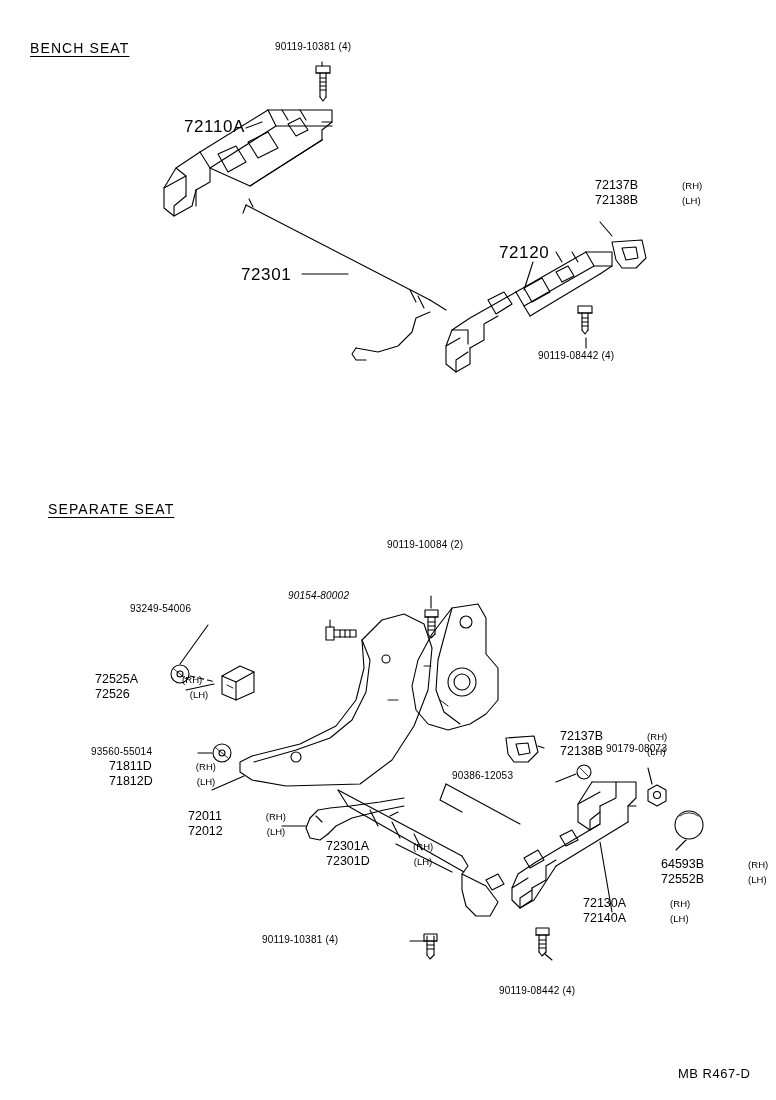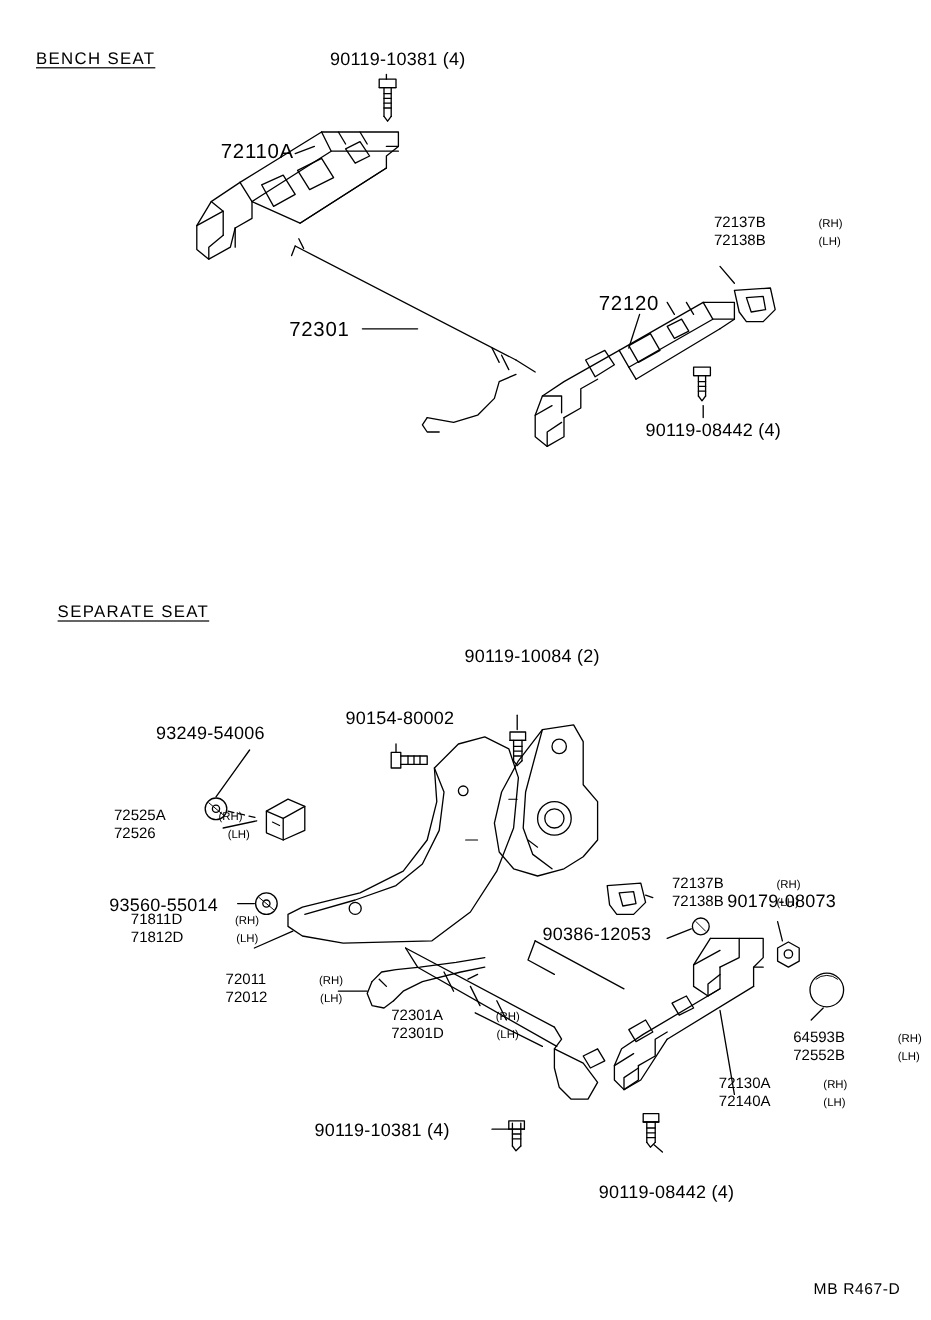--- a/index.html
+++ b/index.html
@@ -23,21 +23,21 @@
   }
   svg.art {
     position: absolute;
     left: 0; top: 0;
     width: 776px;
     height: 1100px;
     pointer-events: none;
   }
   .lbl {
     position: absolute;
-    font-size: 15px;
+    font-size: 10px;
     letter-spacing: 0.2px;
     white-space: nowrap;
     line-height: 1.18;
   }
   .lbl.big {
     font-size: 17px;
     letter-spacing: 0.6px;
   }
   .section-title {
     position: absolute;
@@ -306,21 +306,21 @@
     <div><span>72137B</span><span class="sub">(RH)</span></div>
     <div><span>72138B</span><span class="sub">(LH)</span></div>
   </div>
 
   <div class="section-title" style="left:48px; top:501px;">SEPARATE SEAT</div>
 
   <div class="lbl" style="left:387px; top:539px;">90119-10084 (2)</div>
 
   <div class="lbl" style="left:130px; top:603px;">93249-54006</div>
 
-  <div class="lbl" style="left:288px; top:590px;">90154-80002</div>
+  <div class="lbl" style="left:288px; top:590px;font-style:italic;">90154-80002</div>
 
   <div class="stack" style="left:95px; top:672px;">
     <div><span>72525A</span><span class="sub">(RH)</span></div>
     <div><span>72526</span><span class="sub" style="margin-left:16px;">(LH)</span></div>
   </div>
 
   <div class="lbl" style="left:91px; top:746px;">93560-55014</div>
 
   <div class="stack" style="left:109px; top:759px;">
     <div><span>71811D</span><span class="sub">(RH)</span></div>
@@ -344,21 +344,21 @@
 
   <div class="lbl" style="left:452px; top:770px;">90386-12053</div>
 
   <div class="lbl" style="left:606px; top:743px;">90179-08073</div>
 
   <div class="stack" style="left:661px; top:857px;">
     <div><span>64593B</span><span class="sub">(RH)</span></div>
     <div><span>72552B</span><span class="sub">(LH)</span></div>
   </div>
 
-  <div class="stack" style="left:583px; top:896px;margin-left:16px;">
+  <div class="stack" style="left:583px; top:896px;">
     <div><span>72130A</span><span class="sub">(RH)</span></div>
     <div><span>72140A</span><span class="sub">(LH)</span></div>
   </div>
 
   <div class="lbl" style="left:262px; top:934px;">90119-10381 (4)</div>
 
   <div class="lbl" style="left:499px; top:985px;">90119-08442 (4)</div>
 
   <div class="foot" style="left:678px; top:1066px;">MB R467-D</div>
 

